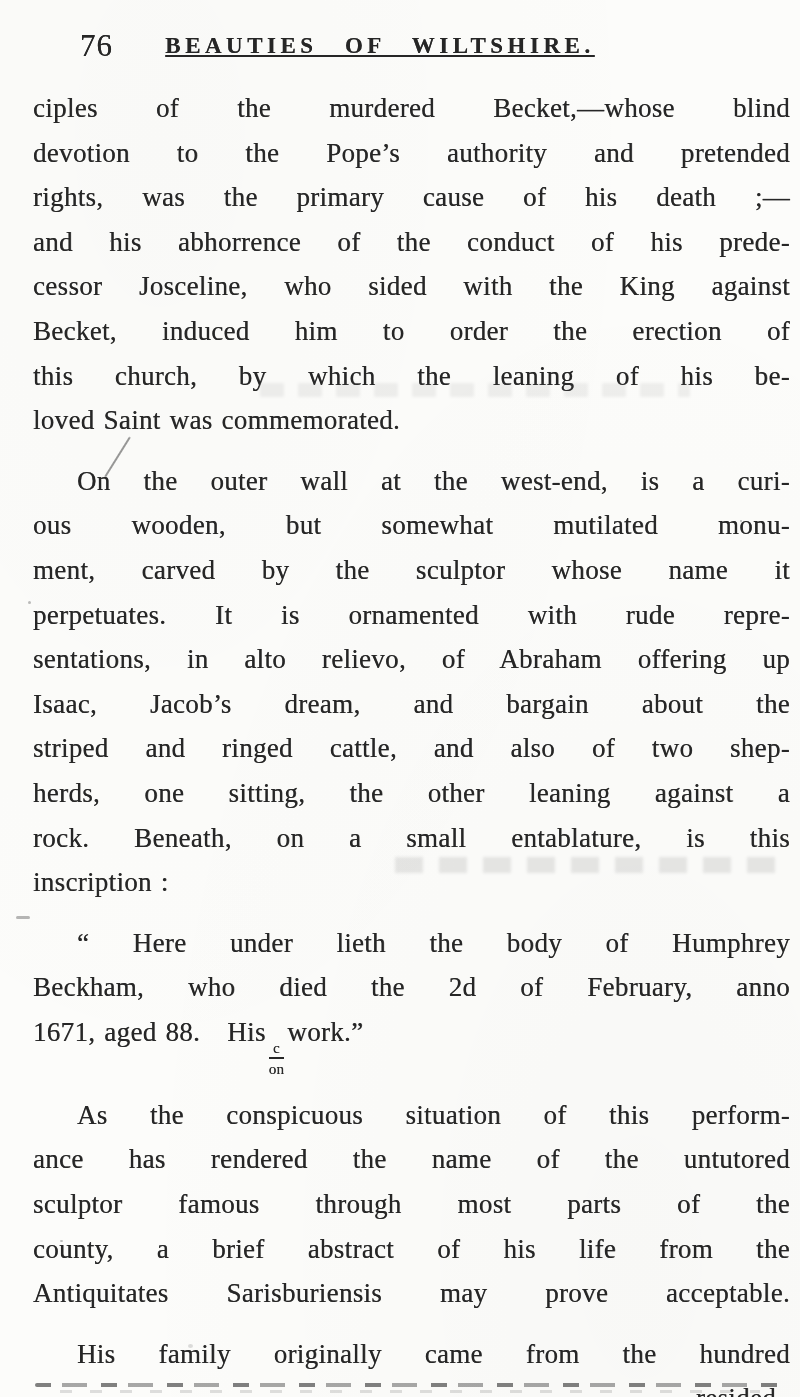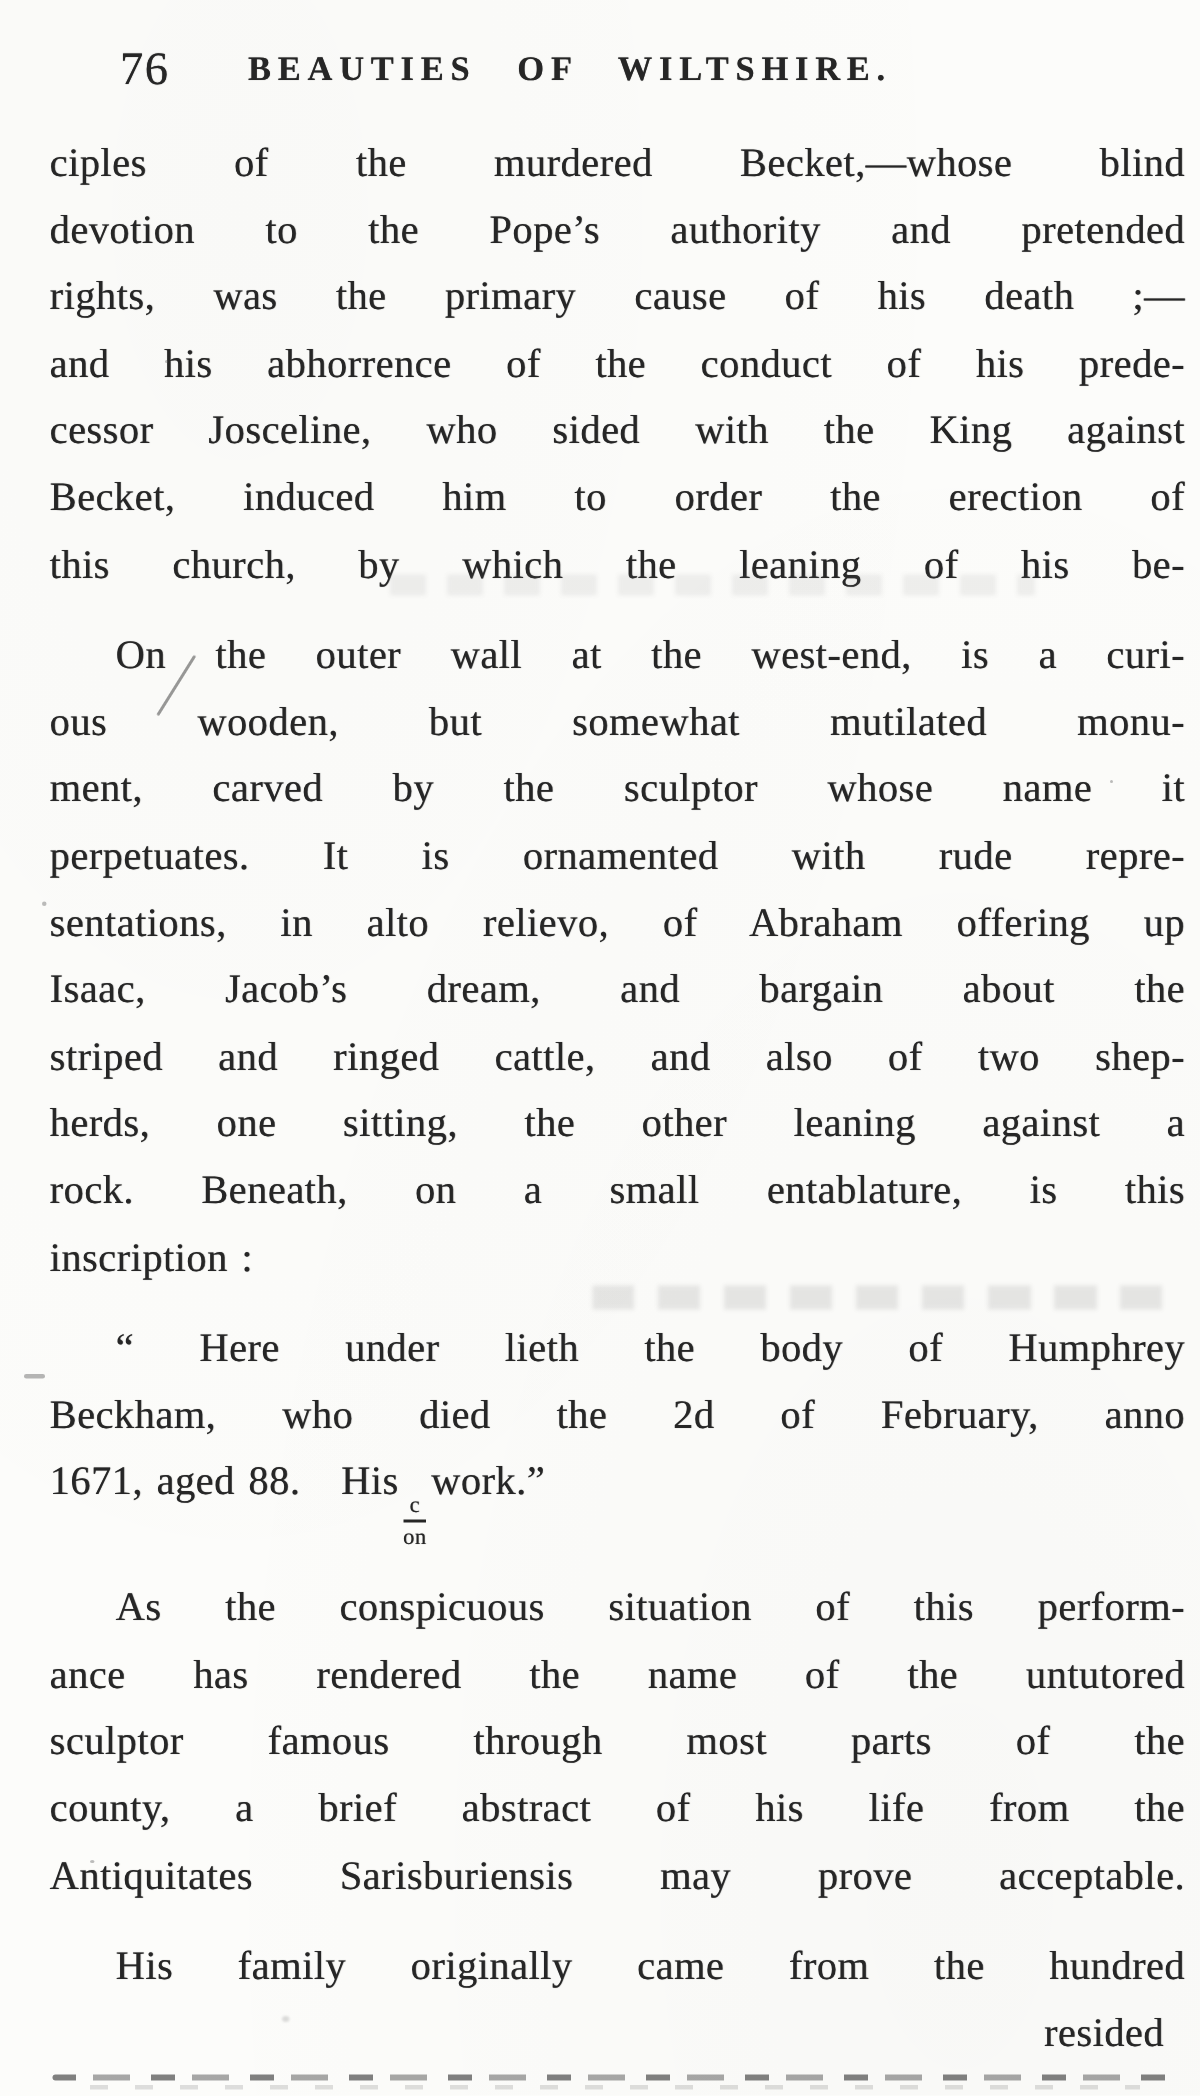--- a/index.html
+++ b/index.html
@@ -21,20 +21,21 @@
     font-size:31px;letter-spacing:1px;
     text-shadow:0 0 0.6px rgba(25,25,25,.85);
     margin-left:44px;
   }
   .running-title{
     position:absolute;top:33px;left:0;width:760px;
     text-align:center;
     font-size:23px;font-weight:bold;
     letter-spacing:4.5px;word-spacing:17px;
     text-shadow:0 0 0.5px rgba(25,25,25,.7);
+    text-decoration:underline;
   }
   
   .body-text{
     position:absolute;top:86px;left:33px;width:757px;
     font-size:27px;line-height:44.6px;
     letter-spacing:0.3px;word-spacing:2px;
     text-shadow:0.3px 0.3px 0.5px rgba(25,25,25,.65);
   }
   .line{text-align:justify;text-align-last:left;}
   .line.j{text-align-last:justify;}
@@ -93,20 +94,21 @@
   <div class="running-title">BEAUTIES OF WILTSHIRE.</div>
 
   <div class="body-text">
       <div class="line j"><span>ciples of the murdered Becket,—whose blind</span></div>
       <div class="line j"><span>devotion to the Pope’s authority and pretended</span></div>
       <div class="line j"><span>rights, was the primary cause of his death ;—</span></div>
       <div class="line j"><span>and his abhorrence of the conduct of his prede-</span></div>
       <div class="line j"><span>cessor Josceline, who sided with the King against</span></div>
       <div class="line j"><span>Becket, induced him to order the erection of</span></div>
       <div class="line j"><span>this church, by which the leaning of his be-</span></div>
+      <div class="line"><span>loved Saint was commemorated.</span></div>
       <div class="line j indent"><span>On the outer wall at the west-end, is a curi-</span></div>
       <div class="line j"><span>ous wooden, but somewhat mutilated monu-</span></div>
       <div class="line j"><span>ment, carved by the sculptor whose name it</span></div>
       <div class="line j"><span>perpetuates.  It is ornamented with rude repre-</span></div>
       <div class="line j"><span>sentations, in </span><span class="it">alto relievo,</span><span> of Abraham offering up</span></div>
       <div class="line j"><span>Isaac, Jacob’s dream, and bargain about the</span></div>
       <div class="line j"><span>striped and ringed cattle, and also of two shep-</span></div>
       <div class="line j"><span>herds, one sitting, the other leaning against a</span></div>
       <div class="line j"><span>rock.  Beneath, on a small entablature, is this</span></div>
       <div class="line"><span>inscription :</span></div>

